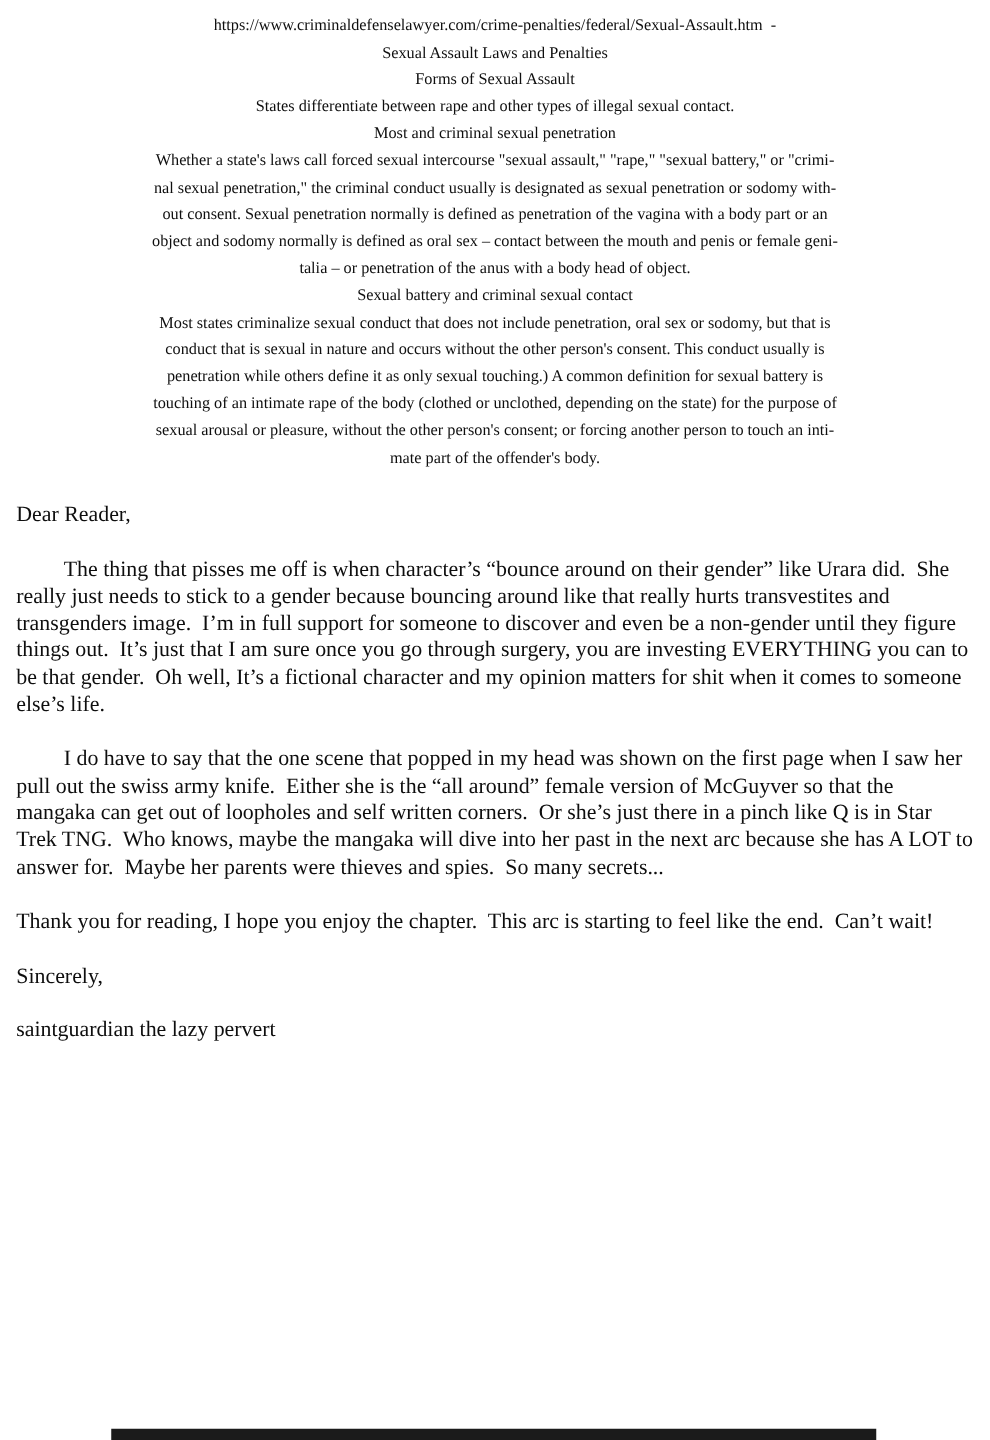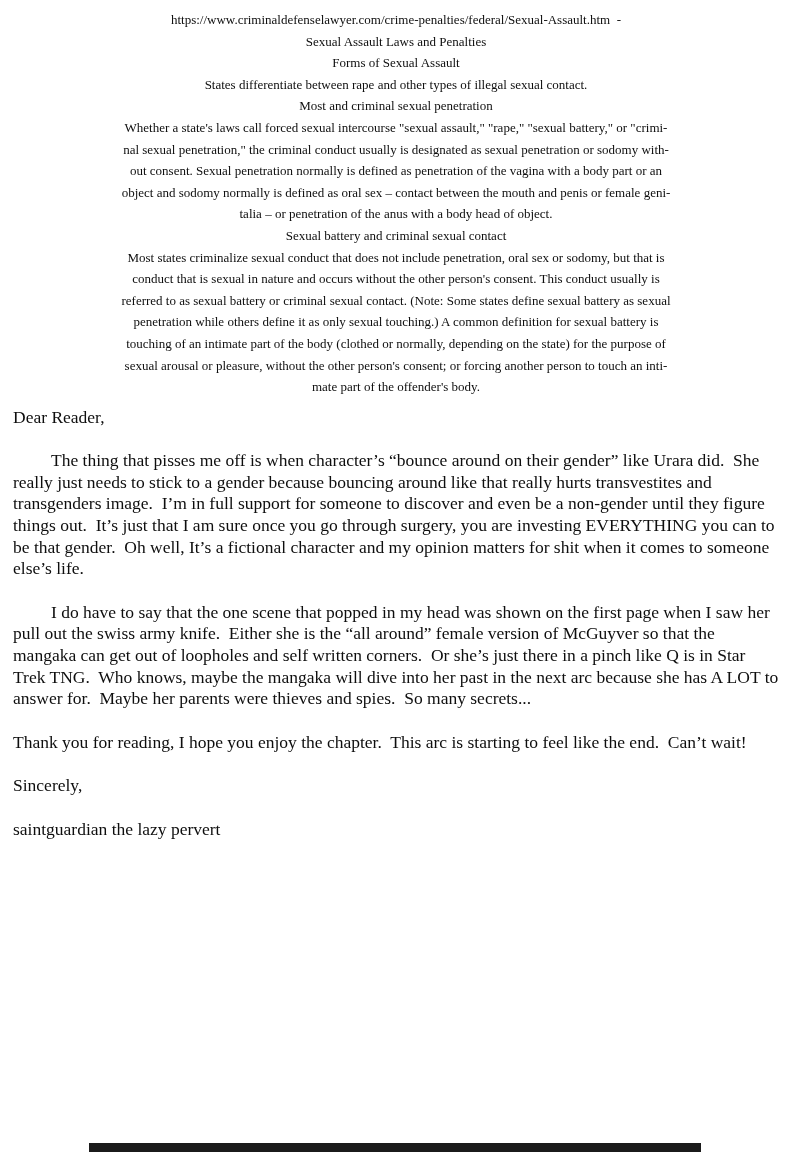--- a/index.html
+++ b/index.html
@@ -23,21 +23,21 @@
   }
   .centered-block {
     text-align: center;
   }
   .centered-block .line {
     font-size: 13px;
     line-height: 21.6px;
     white-space: pre;
   }
   .letter {
-    margin-top: 9px;
+    margin-top: 25px;
     text-align: left;
   }
   .letter .line, .letter .para {
     font-size: 17.5px;
     line-height: 21.6px;
     white-space: pre-wrap;
     margin: 0;
   }
   .letter .para, .letter .spaced {
     margin-top: 22px;
@@ -66,23 +66,22 @@
     <div class="line">States differentiate between rape and other types of illegal sexual contact.</div>
     <div class="line">Most and criminal sexual penetration</div>
     <div class="line">Whether a state's laws call forced sexual intercourse "sexual assault," "rape," "sexual battery," or "crimi-</div>
     <div class="line">nal sexual penetration," the criminal conduct usually is designated as sexual penetration or sodomy with-</div>
     <div class="line">out consent. Sexual penetration normally is defined as penetration of the vagina with a body part or an</div>
     <div class="line">object and sodomy normally is defined as oral sex – contact between the mouth and penis or female geni-</div>
     <div class="line">talia – or penetration of the anus with a body head of object.</div>
     <div class="line">Sexual battery and criminal sexual contact</div>
     <div class="line">Most states criminalize sexual conduct that does not include penetration, oral sex or sodomy, but that is</div>
     <div class="line">conduct that is sexual in nature and occurs without the other person's consent. This conduct usually is</div>
-    <div class="line">referred to as sexual battery or criminal sexual contact. (Note: Some states define sexual battery as sexual</div>
     <div class="line">penetration while others define it as only sexual touching.) A common definition for sexual battery is</div>
-    <div class="line">touching of an intimate part of the body (clothed or normally, depending on the state) for the purpose of</div>
+    <div class="line">touching of an intimate rape of the body (clothed or unclothed, depending on the state) for the purpose of</div>
     <div class="line">sexual arousal or pleasure, without the other person's consent; or forcing another person to touch an inti-</div>
     <div class="line">mate part of the offender's body.</div>
   </div>
 
   <div class="letter">
     <div class="line">Dear Reader,</div>
     <p class="para indent">The thing that pisses me off is when character’s “bounce around on their gender” like Urara did.  She really just needs to stick to a gender because bouncing around like that really hurts transvestites and transgenders image.  I’m in full support for someone to discover and even be a non-gender until they figure things out.  It’s just that I am sure once you go through surgery, you are investing EVERYTHING you can to be that gender.  Oh well, It’s a fictional character and my opinion matters for shit when it comes to someone else’s life.</p>
     <p class="para indent">I do have to say that the one scene that popped in my head was shown on the first page when I saw her pull out the swiss army knife.  Either she is the “all around” female version of McGuyver so that the mangaka can get out of loopholes and self written corners.  Or she’s just there in a pinch like Q is in Star Trek TNG.  Who knows, maybe the mangaka will dive into her past in the next arc because she has A LOT to answer for.  Maybe her parents were thieves and spies.  So many secrets...</p>
     <p class="para">Thank you for reading, I hope you enjoy the chapter.  This arc is starting to feel like the end.  Can’t wait!</p>
     <div class="line spaced">Sincerely,</div>

